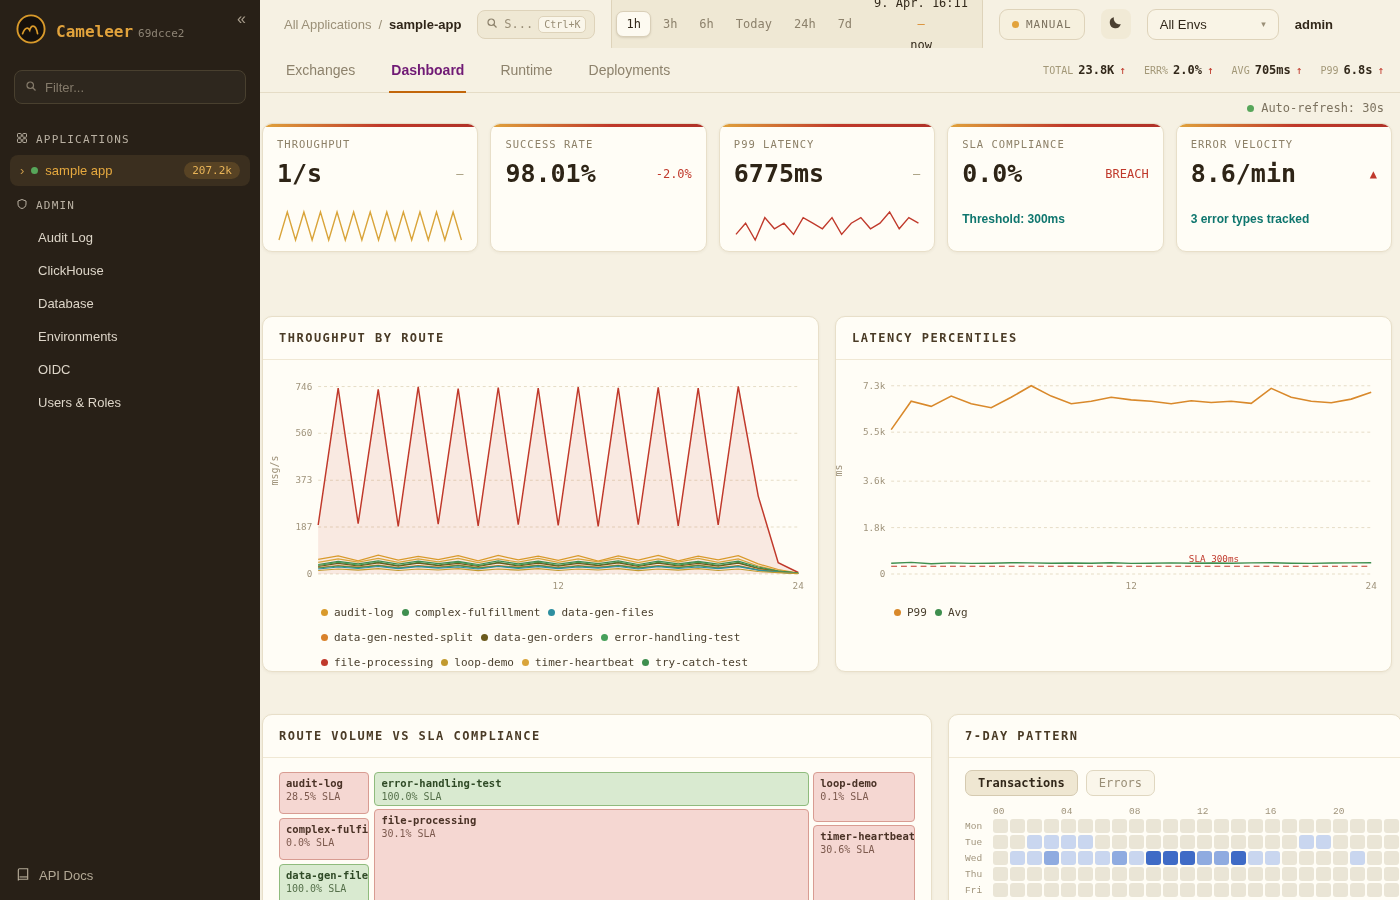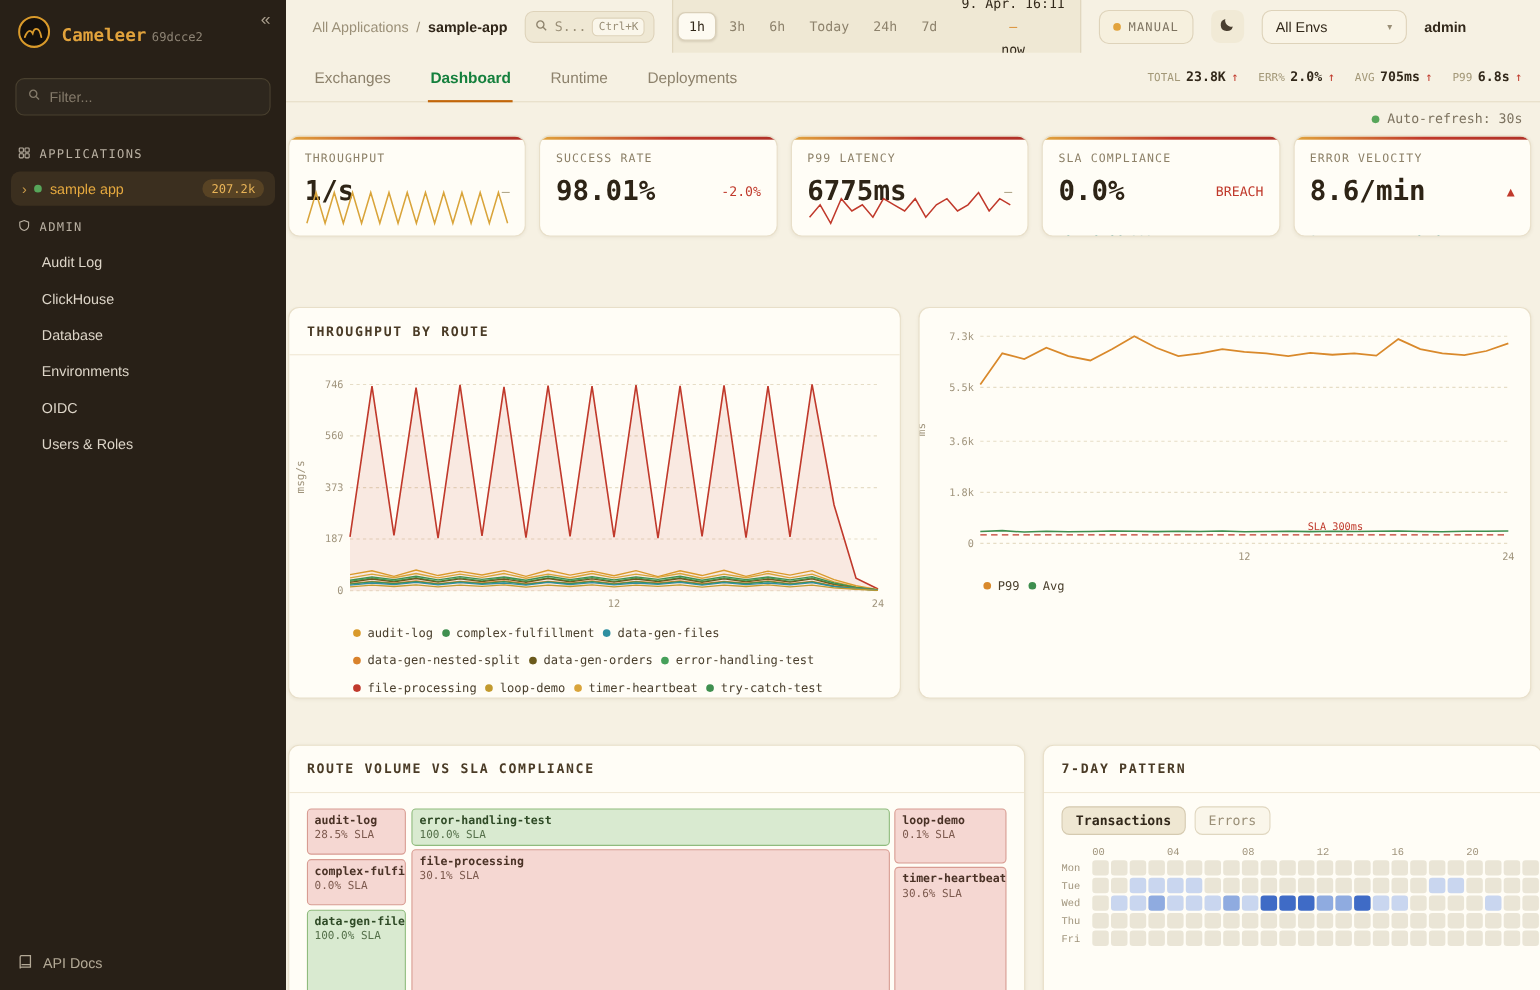--- a/index.html
+++ b/index.html
@@ -42,31 +42,31 @@
   .manual-btn{display:flex;align-items:center;gap:7px;border:1px solid #ded3ba;background:#f6f0de;border-radius:9px;padding:8px 12px;font-family:"DejaVu Sans Mono",monospace;font-size:11px;letter-spacing:1px;color:#7d7360;cursor:pointer;}
   .manual-dot{width:7px;height:7px;border-radius:50%;background:#e2a33c;}
   .icon-btn{border:none;background:#f1ead6;border-radius:8px;width:30px;height:30px;display:flex;align-items:center;justify-content:center;cursor:pointer;flex-shrink:0;}
   .env-select{display:flex;align-items:center;border:1px solid #ded3ba;background:#f9f4e6;border-radius:9px;padding:7px 12px;font-size:13px;color:#32281a;cursor:pointer;min-width:132px;justify-content:space-between;gap:20px;}
   .env-caret{color:#9a8f77;font-size:9px;}
   .user-label{font-size:13px;color:#32281a;font-weight:bold;}
 
   .tabsbar{display:flex;align-items:stretch;border-bottom:1px solid #e5dcc6;padding:0 12px 0 24px;height:45px;flex-shrink:0;}
   .tabs{display:flex;gap:32px;}
   .tab{display:flex;align-items:center;font-size:14px;color:#8d826c;cursor:pointer;border-bottom:2px solid transparent;padding:0 2px;margin-bottom:-1px;}
-  .tab.active{color:#15803d;border-bottom-color:#c2660a;font-weight:bold;}
+  .tab.active{color:#701a75;border-bottom-color:#c2660a;font-weight:bold;}
   .stats{margin-left:auto;display:flex;align-items:center;gap:18px;padding-right:4px;}
   .stat{display:flex;align-items:baseline;gap:5px;font-family:"DejaVu Sans Mono",monospace;}
   .stat-label{font-size:10px;color:#a39878;}
   .stat-value{font-size:12px;font-weight:bold;color:#32281a;}
   .stat-arrow{font-size:11px;color:#c0392b;}
 
   
   .content{flex:1;overflow:hidden;padding:0 8px 0 2px;}
   .autorefresh{display:flex;justify-content:flex-end;align-items:center;gap:7px;padding:8px 8px 8px 0;font-family:"DejaVu Sans Mono",monospace;font-size:12px;color:#7d7360;}
-  .kpi-row{display:flex;gap:12px;height:92px;}
+  .kpi-row{display:flex;gap:12px;height:129px;}
   .kpi-card{position:relative;flex:1;background:#fffdf6;border:1px solid #e8dfc9;border-radius:10px;padding:14px;overflow:hidden;box-shadow:0 1px 3px rgba(100,80,40,0.07);}
   .kpi-card::before{content:"";position:absolute;top:0;left:0;right:0;height:3px;background:linear-gradient(90deg,#e0a33c,#c0392b 55%,#b03228);}
   .kpi-title{font-family:"DejaVu Sans Mono",monospace;font-size:10.5px;letter-spacing:1px;color:#8d8168;}
   .kpi-value-row{display:flex;align-items:center;justify-content:space-between;margin-top:9px;}
   .kpi-value{font-family:"DejaVu Sans Mono",monospace;font-size:25px;font-weight:bold;color:#2e2416;}
   .kpi-delta{font-family:"DejaVu Sans Mono",monospace;font-size:12px;color:#a39878;}
   .kpi-delta.red{color:#c0392b;}
   .kpi-sub{font-size:12px;color:#0f766e;margin-top:24px;font-weight:bold;}
   .kpi-spark{position:absolute;left:14px;right:14px;bottom:8px;height:36px;width:calc(100% - 28px);}
 
@@ -392,20 +392,21 @@
                 <span class="legend-label">timer-heartbeat</span>
               </div>
               <div class="legend-item">
                 <span class="legend-dot" style="background: rgb(63, 143, 79);"></span>
                 <span class="legend-label">try-catch-test</span>
               </div>
             </div>
         </section>
 
         <section class="panel">
+          <div class="panel-header">LATENCY PERCENTILES</div>
           <div class="chart-wrap">
             <span class="ylab">ms</span>
             <svg class="chart" id="chart1" viewBox="0 0 540 226" preserveAspectRatio="none">
                 <line class="grid" x1="40" x2="530" y1="206" y2="206"></line>
                 <text class="tick" x="34" y="209" text-anchor="end">0</text>
                 <line class="grid" x1="40" x2="530" y1="159.57894736842107" y2="159.57894736842107"></line>
                 <text class="tick" x="34" y="162.57894736842107" text-anchor="end">1.8k</text>
                 <line class="grid" x1="40" x2="530" y1="113.15789473684212" y2="113.15789473684212"></line>
                 <text class="tick" x="34" y="116.15789473684212" text-anchor="end">3.6k</text>
                 <line class="grid" x1="40" x2="530" y1="64.15789473684211" y2="64.15789473684211"></line>

